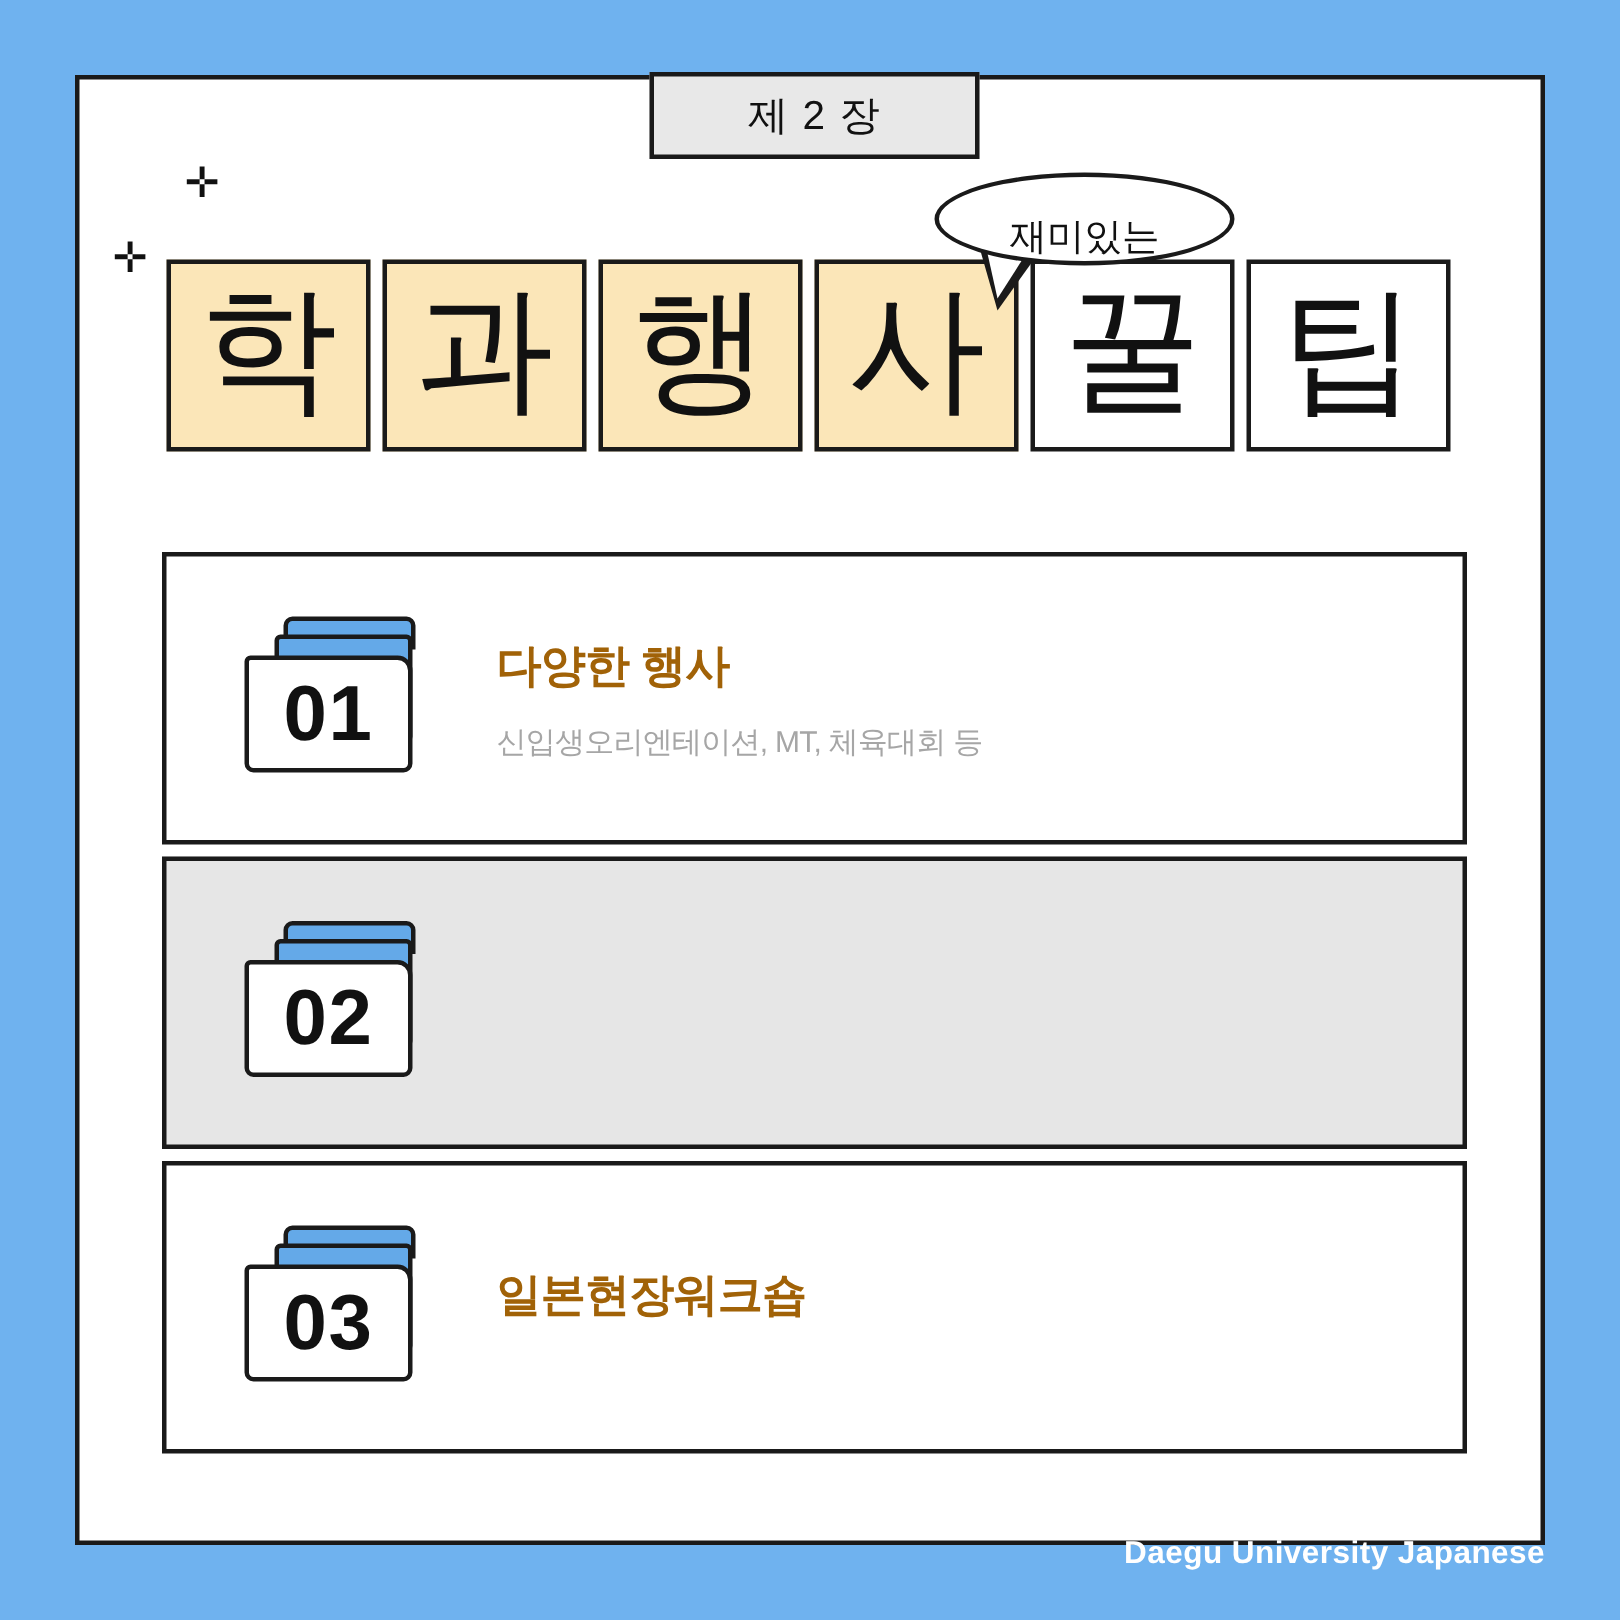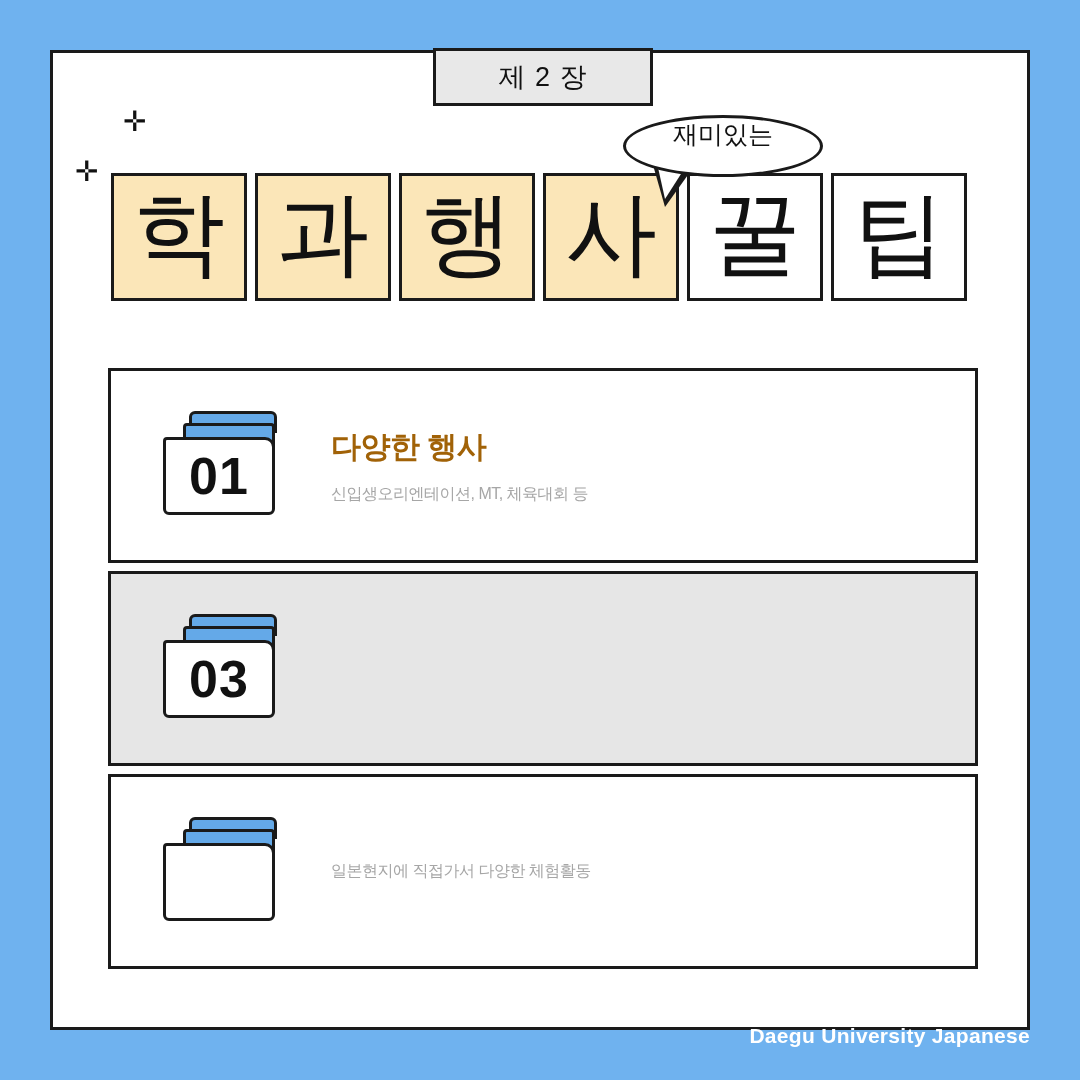--- a/index.html
+++ b/index.html
@@ -62,21 +62,21 @@
   }
   .title-box.filled { background: #fbe6b8; }
   
   .bubble {
     position: absolute;
     left: 570px; top: 62px;
     width: 200px; height: 62px;
     background: #fff;
     border: 3px solid #1a1a1a;
     border-radius: 50% / 50%;
-    display: flex; align-items: flex-start; justify-content: center;
+    display: flex; align-items: flex-end; justify-content: center;
     font-size: 25px; color: #111; font-weight: 500;
     z-index: 5;
   }
   .bubble-tail {
     position: absolute;
     left: 600px; top: 112px;
     width: 0; height: 0;
     border-left: 12px solid transparent;
     border-right: 30px solid transparent;
     border-top: 42px solid #1a1a1a;
@@ -147,21 +147,21 @@
   }
   .row-text {
     margin-left: 42px;
   }
   .row-title {
     font-size: 30px; font-weight: 700; color: #a16207;
     margin-bottom: 16px;
     letter-spacing: -0.5px;
   }
   .row-sub {
-    font-size: 16px; color: #a6a6a6; font-weight: 500;
+    font-size: 20px; color: #a6a6a6; font-weight: 500;
     letter-spacing: -0.5px;
   }
   
   .footer {
     position: absolute;
     right: 50px; bottom: 32px;
     font-size: 21px;
     font-weight: 700;
     color: #ffffff;
     letter-spacing: 0.3px;
@@ -219,32 +219,33 @@
           <div class="row-title">다양한 행사</div>
           <div class="row-sub">신입생오리엔테이션, MT, 체육대회 등</div>
         </div>
       </div>
 
       <div class="row shaded">
         <div class="folder">
           <div class="tab-back"></div>
           <div class="sheet"></div>
           <div class="body"></div>
-          <div class="num">03</div>
+          <div class="num">02</div>
         </div>
       </div>
 
       <div class="row">
         <div class="folder">
           <div class="tab-back"></div>
           <div class="sheet"></div>
           <div class="body"></div>
+          <div class="num">03</div>
         </div>
         <div class="row-text">
-          <div class="row-sub">일본현지에 직접가서 다양한 체험활동</div>
+          <div class="row-title">일본현장워크숍</div>
         </div>
       </div>
 
     </div>
   </div>
 
   <div class="footer">Daegu University Japanese</div>
 </div>
 
 </body></html>

